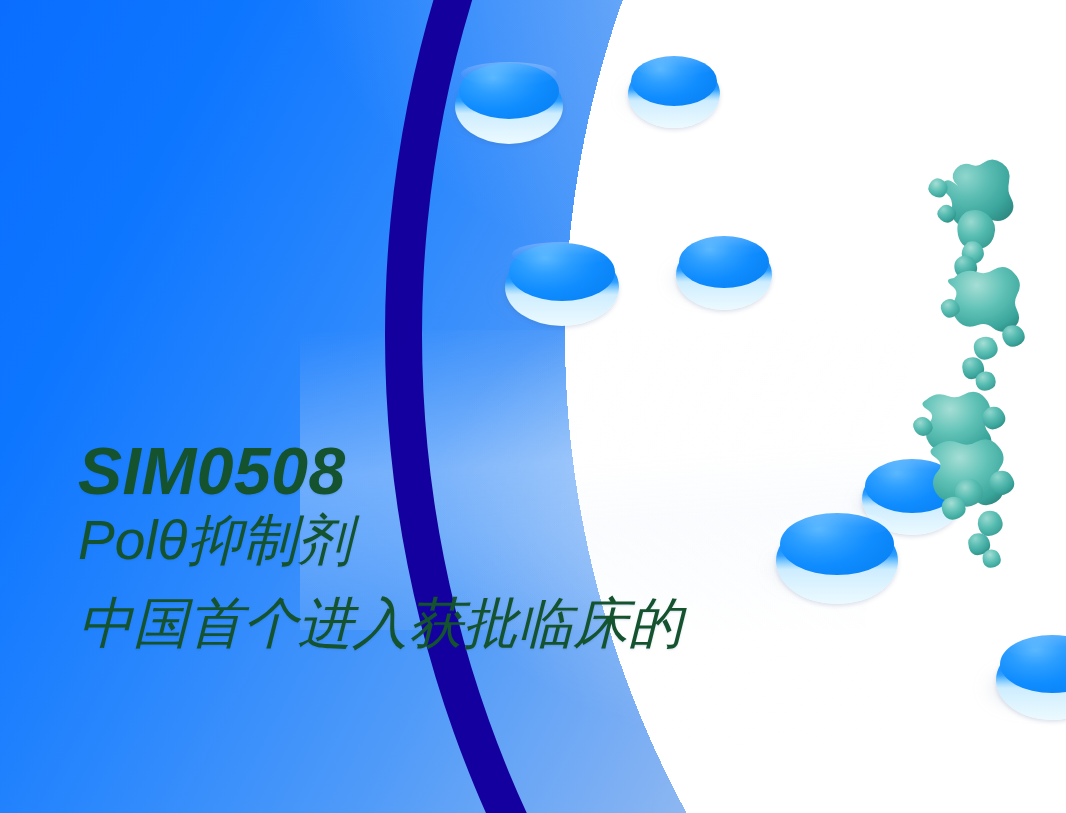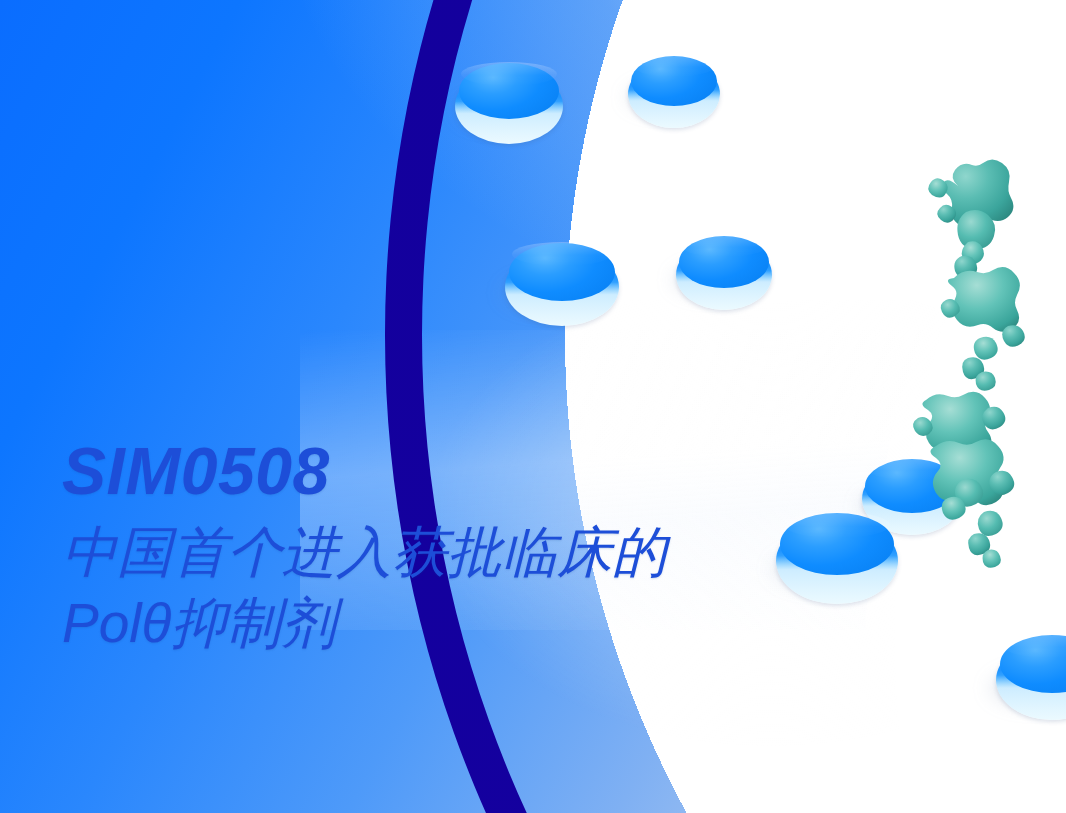--- a/index.html
+++ b/index.html
@@ -82,22 +82,22 @@
     border-radius:50%;
     background:linear-gradient(180deg, rgba(255,255,255,.55) 0%, rgba(255,255,255,.10) 55%, rgba(255,255,255,.0) 100%);
   }
 
   
   .molecule{position:absolute;pointer-events:none;}
 
   
   .text-block{
     position:absolute;
-    left:62px;top:438px;
-    color:#1d4ed8;
+    left:78px;top:438px;
+    color:#14532d;
     text-shadow:0 1px 2px rgba(20,70,150,.18);
   }
   .t-title{
     font-size:66px;
     font-weight:700;
     font-style:italic;
     letter-spacing:.5px;
     line-height:1.02;
     white-space:nowrap;
   }
@@ -252,17 +252,17 @@
       <path fill="url(#tealB)" d="M52 348 q11 -4 16 5 q5 10 -5 15 q-11 5 -16 -5 q-4 -11 5 -15 Z"></path>
 
       <path fill="url(#tealC)" d="M88 362 q12 -4 17 6 q5 10 -5 16 q-12 6 -17 -5 q-4 -11 5 -17 Z"></path>
       <path fill="url(#tealA)" d="M78 384 q11 -3 15 6 q4 10 -6 14 q-11 4 -14 -6 q-3 -10 5 -14 Z"></path>
       <path fill="url(#tealB)" d="M92 400 q9 -2 12 6 q3 8 -5 11 q-9 3 -12 -5 q-2 -9 5 -12 Z"></path>
     </g>
   </svg>
 
   <div class="text-block">
     <div class="t-title">SIM0508</div>
+    <div class="t-sub">Polθ抑制剂</div>
     <div class="t-sub first">中国首个进入获批临床的</div>
-    <div class="t-sub">Polθ抑制剂</div>
   </div>
 
 </div>
 
 </body></html>

